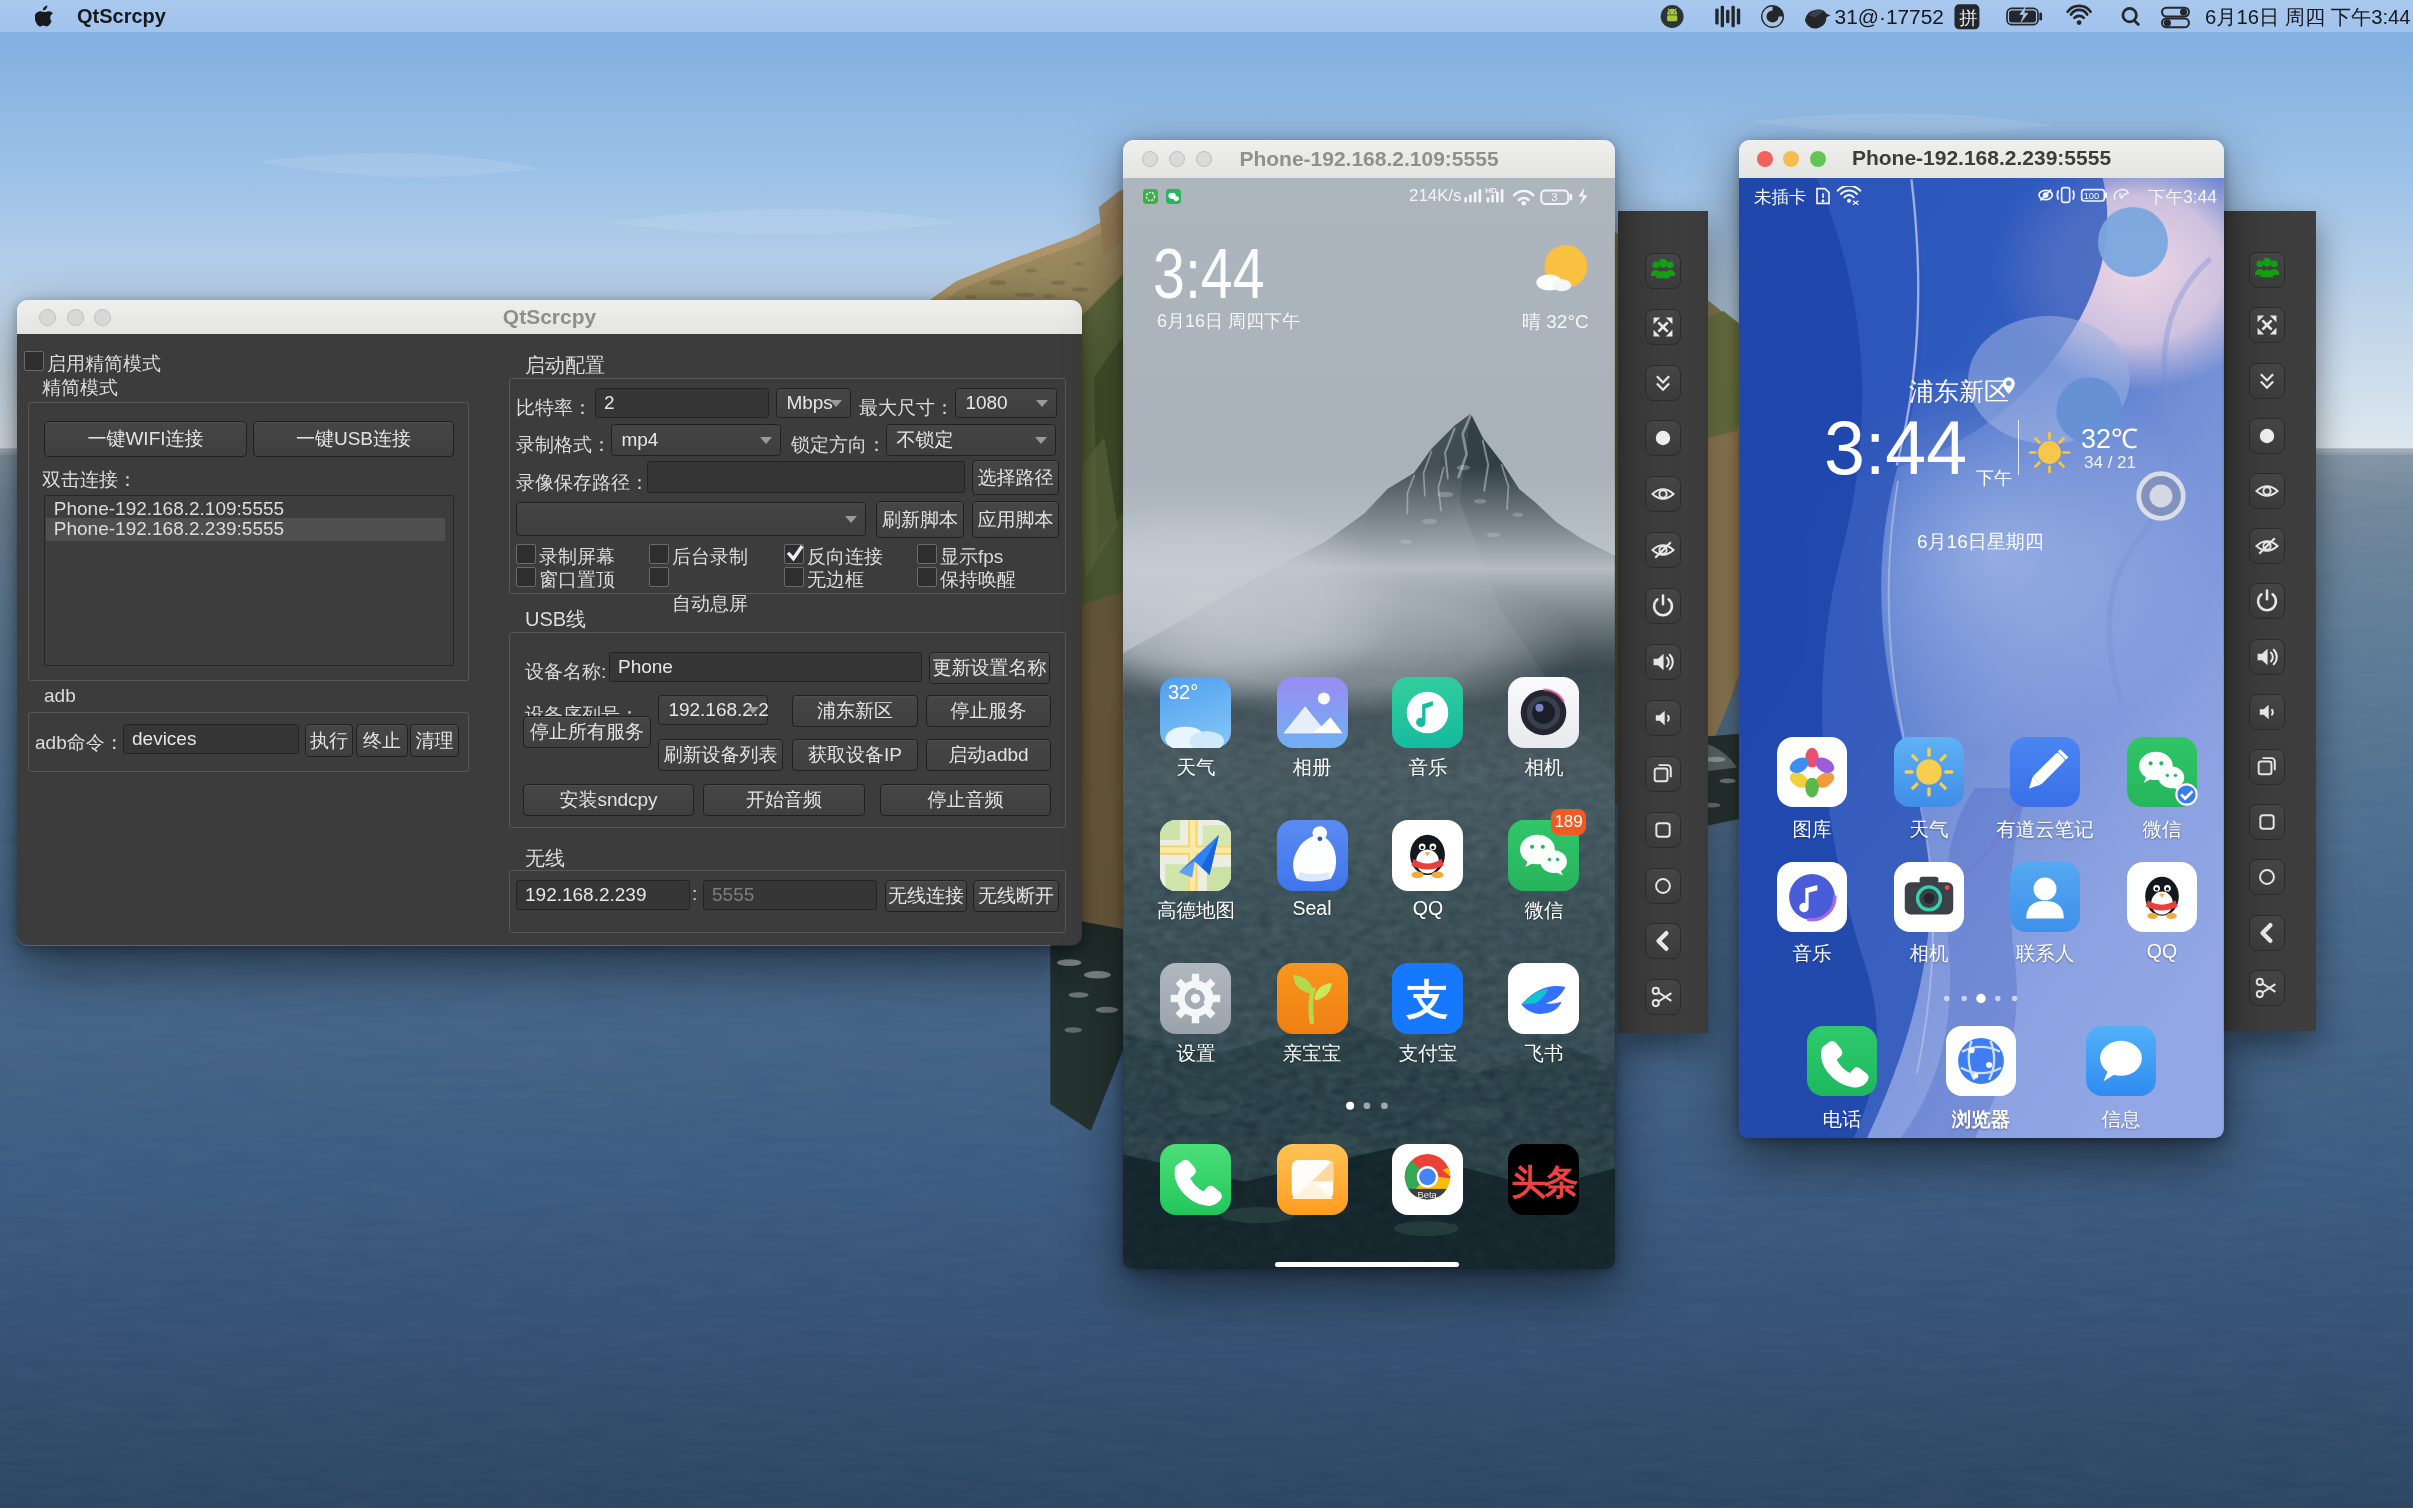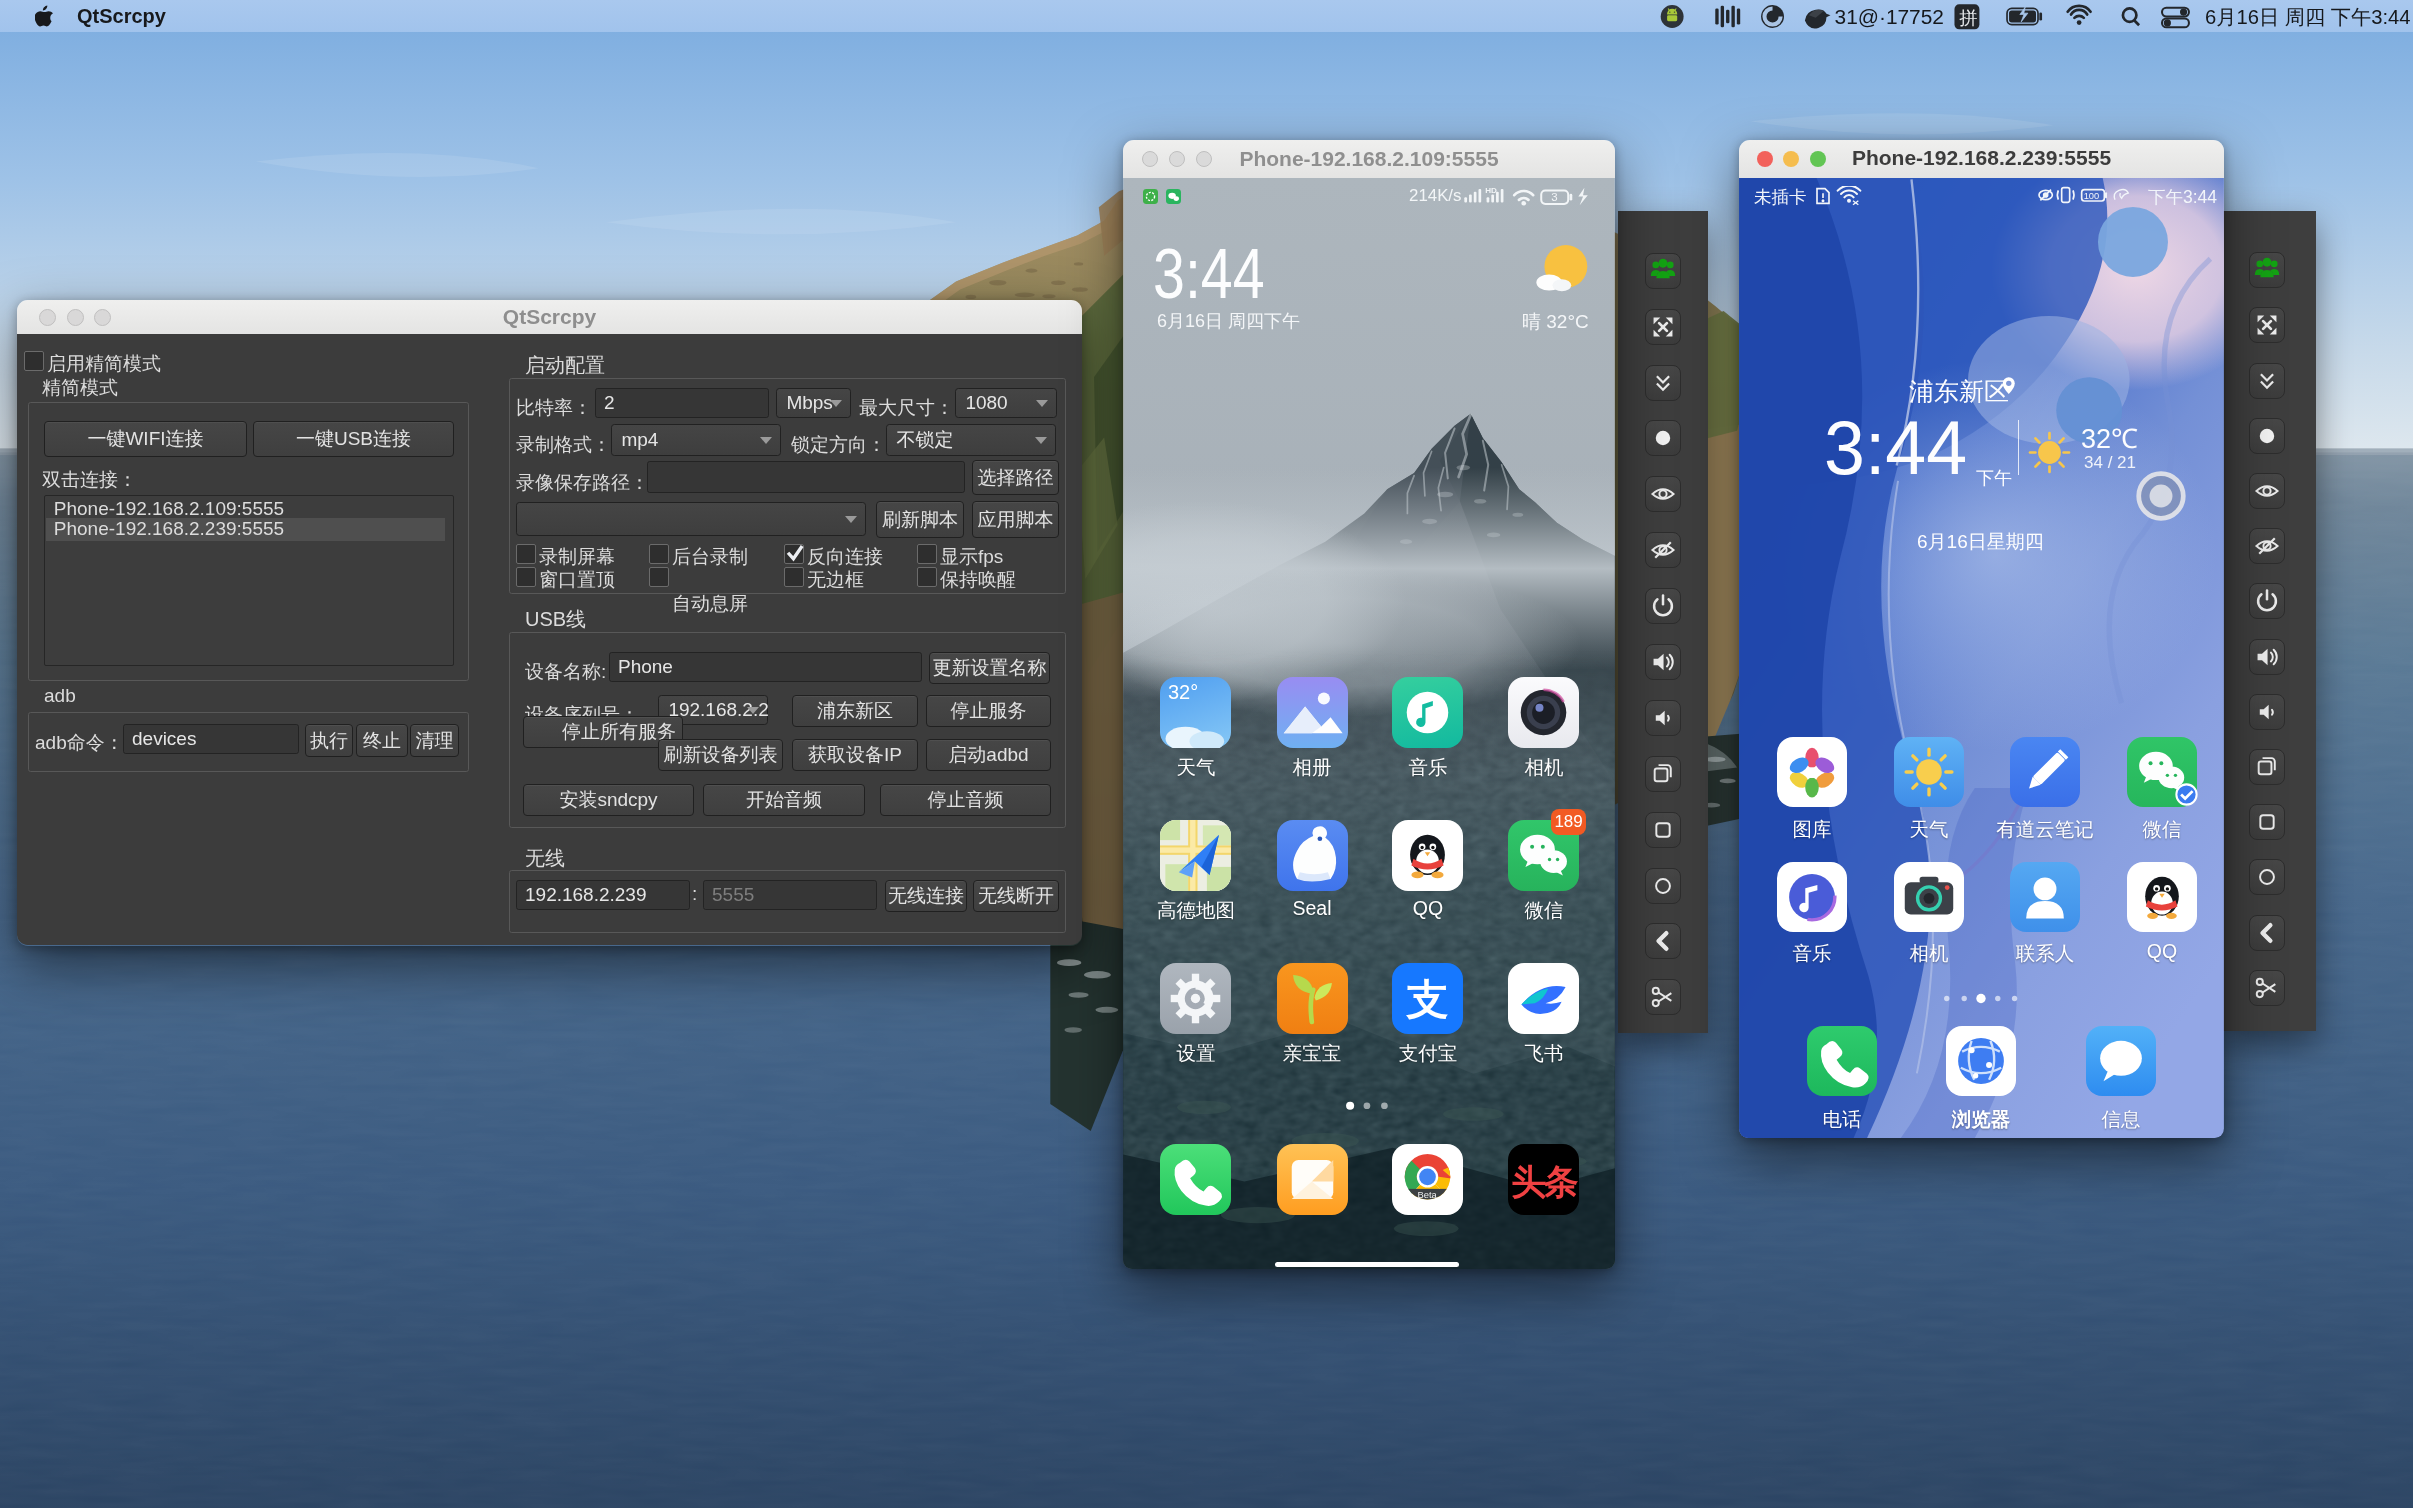--- a/index.html
+++ b/index.html
@@ -230,21 +230,21 @@
     <div class="lb" style="left:923px;top:267px;">保持唤醒</div>
  <div class="lb" style="left:508px;top:306px;font-size:20px;">USB线</div>
  <div class="gb" style="left:492px;top:332px;width:555px;height:194px;"></div>
  <div class="lb" style="left:508px;top:359px;">设备名称:</div>
  <div class="inp" style="left:592px;top:352px;width:313px;height:30px;">Phone</div>
  <div class="btn" style="left:912px;top:352px;width:119px;height:30px;">更新设置名称</div>
  <div class="lb" style="left:508px;top:402px;">设备序列号：</div>
  <div class="cmb" style="left:641px;top:395px;width:110px;height:30px;text-align:right;">192.168.2.2</div>
  <div class="btn" style="left:775px;top:395px;width:124px;height:30px;">浦东新区</div>
  <div class="btn" style="left:909px;top:395px;width:123px;height:30px;">停止服务</div>
- <div class="btn" style="left:506px;top:416px;width:126px;height:30px;padding-left:32px;">停止所有服务</div>
+ <div class="btn" style="left:506px;top:416px;width:126px;height:30px;">停止所有服务</div>
  <div class="btn" style="left:641px;top:439px;width:123px;height:30px;">刷新设备列表</div>
  <div class="btn" style="left:775px;top:439px;width:124px;height:30px;">获取设备IP</div>
  <div class="btn" style="left:909px;top:439px;width:123px;height:30px;">启动adbd</div>
  <div class="btn" style="left:506px;top:484px;width:169px;height:30px;">安装sndcpy</div>
  <div class="btn" style="left:686px;top:484px;width:160px;height:30px;">开始音频</div>
  <div class="btn" style="left:863px;top:484px;width:169px;height:30px;">停止音频</div>
  <div class="lb" style="left:508px;top:545px;font-size:20px;">无线</div>
  <div class="gb" style="left:492px;top:570px;width:555px;height:61px;"></div>
  <div class="inp" style="left:499px;top:580px;width:174px;height:30px;">192.168.2.239</div>
  <div class="lb" style="left:675px;top:583px;">:</div>

